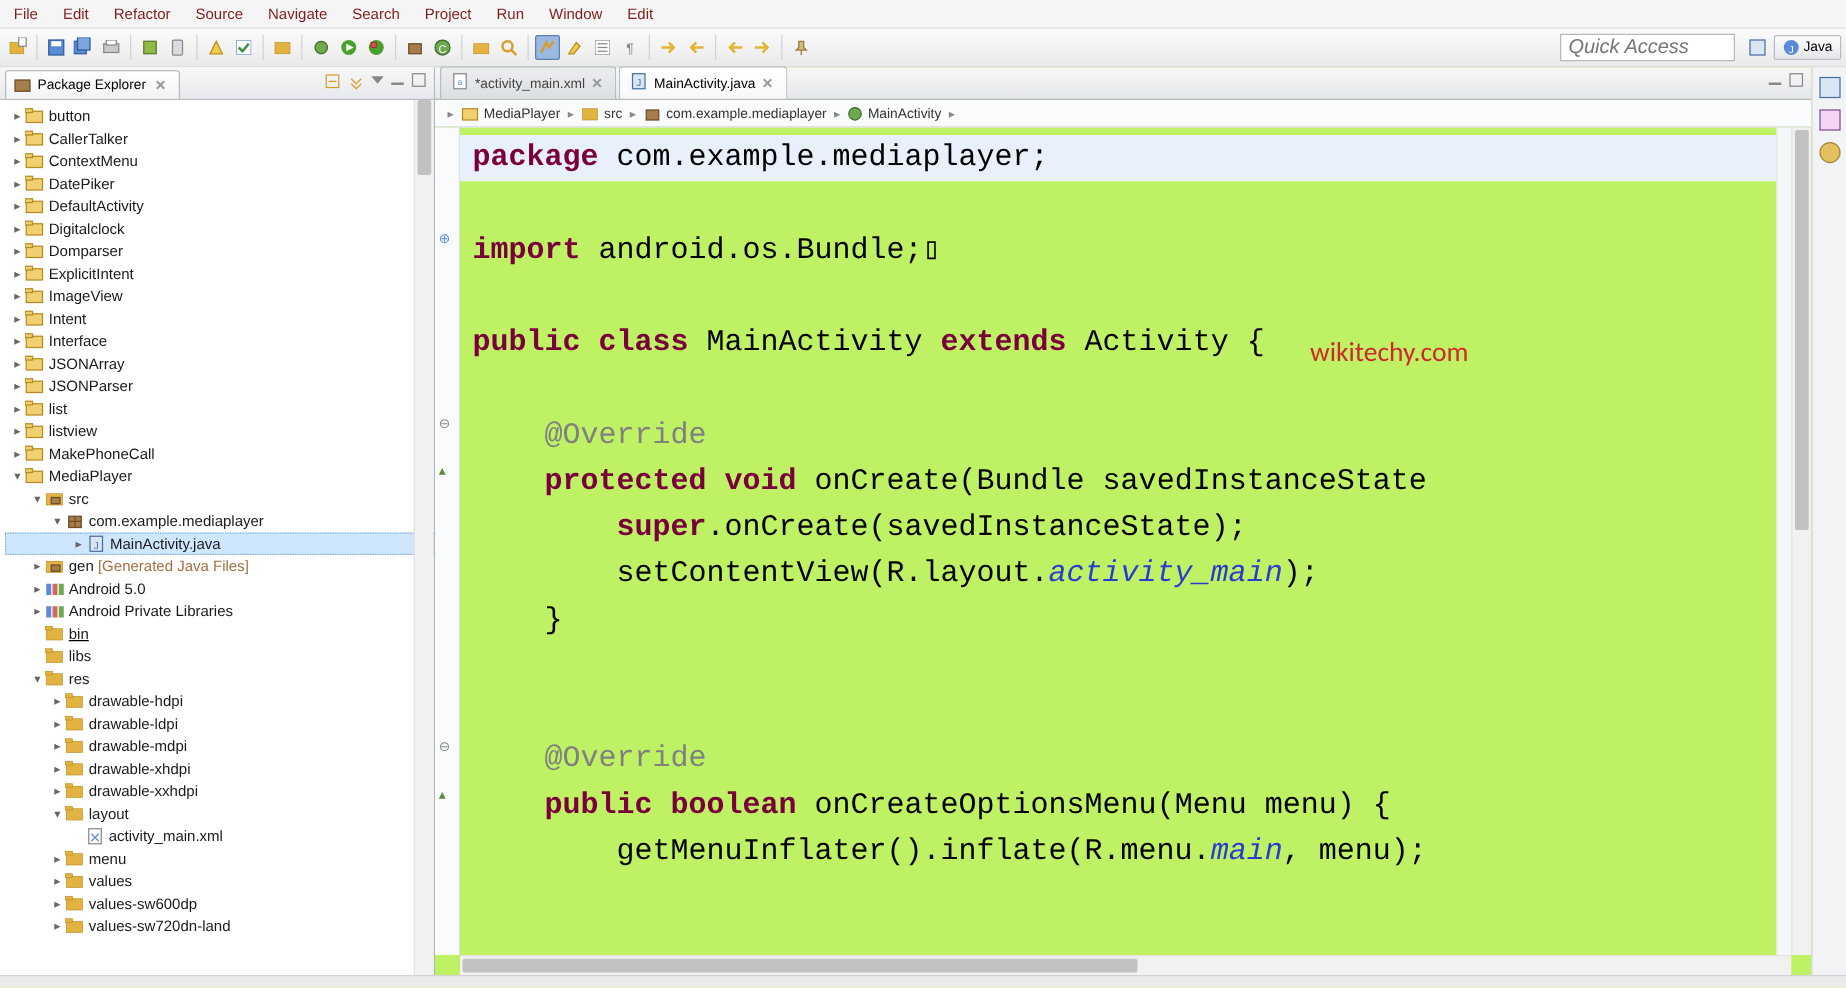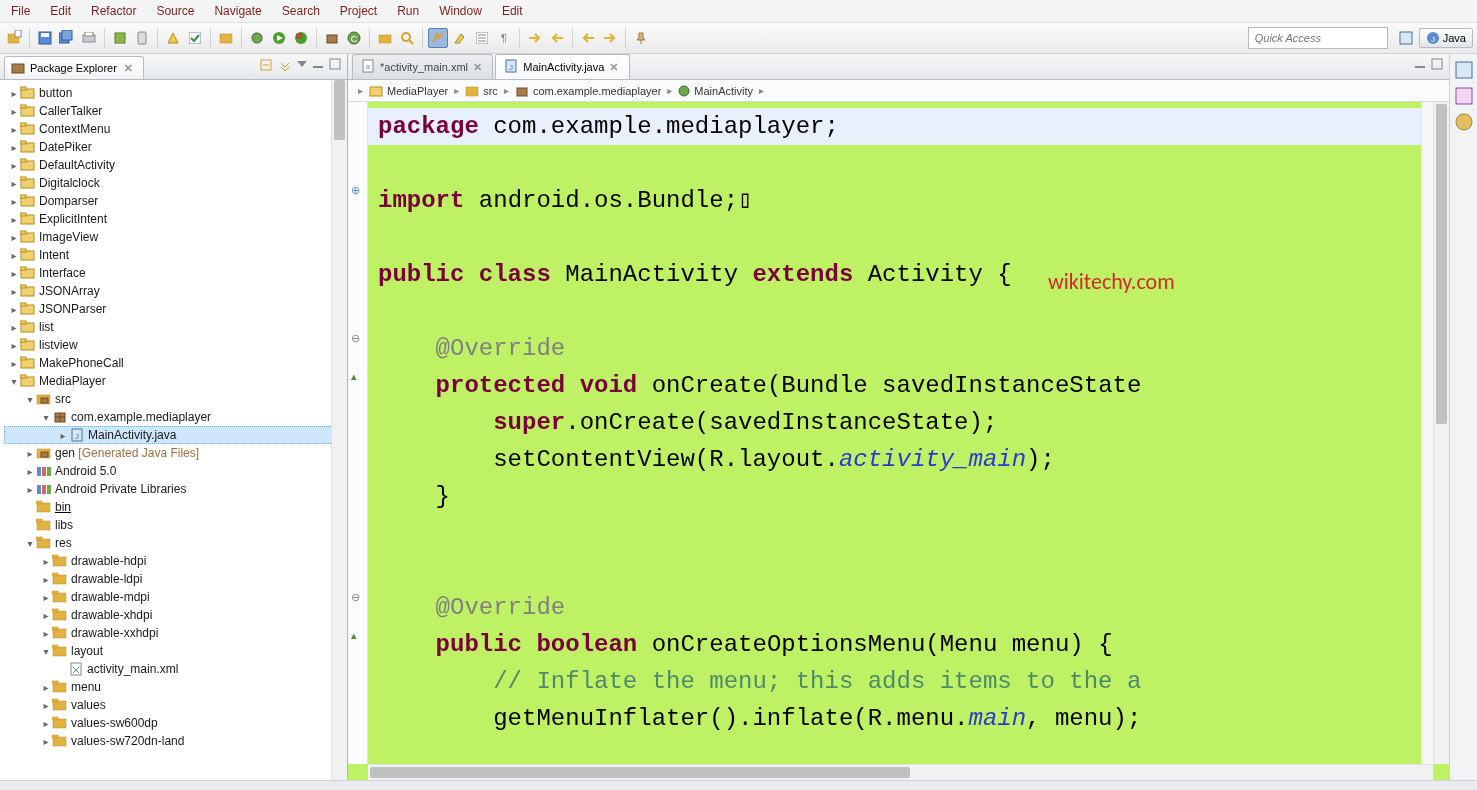--- a/index.html
+++ b/index.html
@@ -3,21 +3,21 @@
 <meta charset="utf-8">
 <style>
   * { margin:0; padding:0; box-sizing:border-box; }
   body { font-family:"Segoe UI",Tahoma,sans-serif; font-size:12px; background:#fff; width:1477px; height:790px; overflow:hidden; position:relative;}
   .menubar { height:22px; display:flex; align-items:center; padding:0 2px; gap:2px; background:#f5f5f5;}
   .menubar .mi { padding:2px 9px; color:#7f1d1d; cursor:default;text-align:center;}
   .toolbar { height:32px; display:flex; align-items:center; padding:3px 4px; gap:2px; background:linear-gradient(#fbfbfb,#eaeaea); border-top:1px solid #e0e0e0; border-bottom:1px solid #cfd2d6;}
   .tbtn { width:20px; height:20px; display:flex; align-items:center; justify-content:center; border:1px solid transparent; border-radius:2px;}
   .tbtn svg{display:block}
   .sep { width:1px; height:20px; background:#d0d4d8; margin:0 3px;}
-  .quick-access{ margin-left:auto; width:140px; height:22px; border:1px solid #b5b9bd; background:#fff; font-style:italic; color:#999; padding:2px 6px; font-size:11px;}
+  .quick-access{ margin-left:auto; width:140px; height:22px; border:1px solid #b5b9bd; background:#fff; font-style:italic; color:#999; padding:2px 6px; font-size:16px;}
   .persp { display:flex; align-items:center; gap:3px; margin-left:6px;}
   .persp .btn{ display:flex; align-items:center; gap:3px; padding:2px 6px; border:1px solid #b8bcc0; background:linear-gradient(#fdfdfd,#e4e7ea); border-radius:2px; font-size:11px;}
   .workspace{ display:flex; height:calc(100% - 54px - 10px); }
   
   .panel-left{ width:348px; border-right:1px solid #afb4b8; display:flex; flex-direction:column; background:#fff; position:relative;}
   .view-tab-row{ height:26px; display:flex; align-items:flex-end; padding:0 4px; background:linear-gradient(#f7f7f7,#e6e9ec); border-bottom:1px solid #b8bcc0;}
   .view-tab{ display:flex; align-items:center; gap:5px; padding:4px 10px 4px 6px; background:linear-gradient(#fff,#f1f3f5); border:1px solid #b8bcc0; border-bottom:none; border-radius:3px 3px 0 0; font-size:11px; }
   .view-tab .x{ font-weight:bold; color:#999; margin-left:2px;}
   .view-toolbar{ position:absolute; right:6px; top:4px; display:flex; gap:5px;}
   .tree{ flex:1; overflow:auto; padding:4px 0 4px 4px; position:relative;}
@@ -723,21 +723,20 @@
 
 <span class="ann">    @Override</span>
     <span class="kw">protected void </span>onCreate(Bundle savedInstanceState
         <span class="kw">super</span>.onCreate(savedInstanceState);
         setContentView(R.layout.<span class="fld">activity_main</span>);
     }
 
 
 <span class="ann">    @Override</span>
     <span class="kw">public boolean </span>onCreateOptionsMenu(Menu menu) {
-<span class="cmnt">        // Inflate the menu; this adds items to the a</span>
         getMenuInflater().inflate(R.menu.<span class="fld">main</span>, menu);
 </div>
       <div class="watermark">wikitechy.com</div>
       <div class="ov-ruler"></div>
       <div class="vscroll">
           <div class="thumb"></div>
         </div>
       <div class="hscroll">
           <div class="thumb"></div>
         </div>

